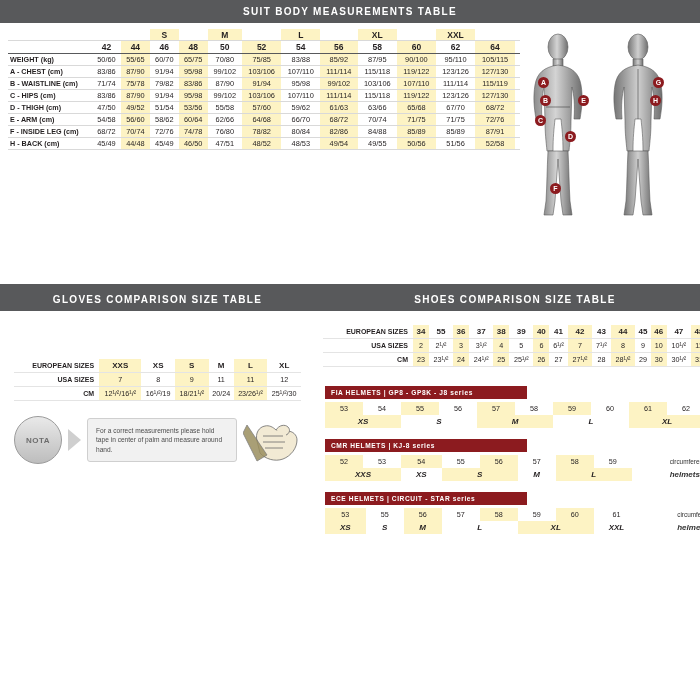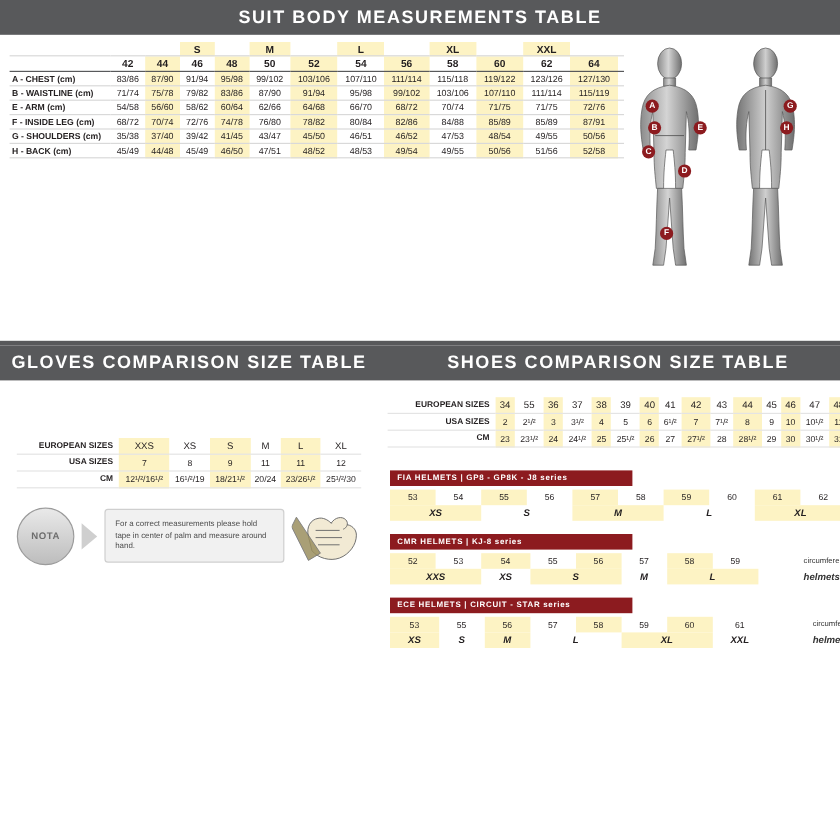--- a/index.html
+++ b/index.html
@@ -6,21 +6,21 @@
   body{
     width:700px;height:700px;background:#ffffff;
     font-family:"Liberation Sans", sans-serif;
     color:#231f20;overflow:hidden;
   }
   .page{position:relative;width:700px;height:700px;background:#fff;}
 
   
   .band{
     background:#58595b;color:#fff;text-align:center;
-    font-size:15px;letter-spacing:1.3px;font-weight:bold;
+    font-size:10px;letter-spacing:1.3px;font-weight:bold;
     padding:6px 0 6px 0;
   }
   .sep{height:4px;background:#58595b;}
 
   table{border-collapse:collapse;}
   .hl{background:#fdf3c4;}
   .suit td,.suit th{font-size:7.4px;}
 
   
   #suit-section{position:relative;height:284px;}
@@ -50,21 +50,21 @@
 
   
   .midrow{display:flex;height:auto;}
   .gloves{width:356px;}
   .shoes{width:400px;}
   .colsep{width:4px;background:#58595b;}
 
   table.small{width:100%;}
   table.small td{font-size:7.2px;padding:2px 1px;text-align:center;border-bottom:1px solid #e4e4e4;}
   table.small td.rowlbl{text-align:right;font-weight:bold;font-size:7px;padding-right:5px;white-space:nowrap;}
-  table.small td.hdr{font-weight:normal;font-size:8px;}
+  table.small td.hdr{font-weight:bold;font-size:8px;}
 
   .nota-wrap{display:flex;align-items:center;padding:10px 14px 0 14px;gap:6px;}
   .nota-badge{width:46px;height:46px;border-radius:50%;
     background:linear-gradient(180deg,#e9e9e9,#bdbdbd);
     border:1px solid #9b9b9b;display:flex;align-items:center;justify-content:center;
     font-size:8px;font-weight:bold;color:#6d6d6d;letter-spacing:.5px;}
   .arrow{width:0;height:0;border-top:11px solid transparent;border-bottom:11px solid transparent;
          border-left:13px solid #cfcfcf;}
   .nota-text{background:#f1f1f1;border:1px solid #cfcfcf;border-radius:3px;
     font-size:6.6px;line-height:1.45;padding:7px 8px;color:#4d4d4d;width:132px;}
@@ -116,20 +116,36 @@
             <td class="hl">52</td>
             <td>54</td>
             <td class="hl">56</td>
             <td>58</td>
             <td class="hl">60</td>
             <td>62</td>
             <td class="hl">64</td>
             <td></td>
           </tr>
 
+          <tr>
+            <td class="lbl">WEIGHT (kg)</td>
+            <td>50/60</td>
+            <td class="hl">55/65</td>
+            <td>60/70</td>
+            <td class="hl">65/75</td>
+            <td>70/80</td>
+            <td class="hl">75/85</td>
+            <td>83/88</td>
+            <td class="hl">85/92</td>
+            <td>87/95</td>
+            <td class="hl">90/100</td>
+            <td>95/110</td>
+            <td class="hl">105/115</td>
+            <td></td>
+          </tr>
           <tr>
             <td class="lbl">A - CHEST (cm)</td>
             <td>83/86</td>
             <td class="hl">87/90</td>
             <td>91/94</td>
             <td class="hl">95/98</td>
             <td>99/102</td>
             <td class="hl">103/106</td>
             <td>107/110</td>
             <td class="hl">111/114</td>
@@ -149,20 +165,52 @@
             <td class="hl">91/94</td>
             <td>95/98</td>
             <td class="hl">99/102</td>
             <td>103/106</td>
             <td class="hl">107/110</td>
             <td>111/114</td>
             <td class="hl">115/119</td>
             <td></td>
           </tr>
           <tr>
+            <td class="lbl">C - HIPS (cm)</td>
+            <td>83/86</td>
+            <td class="hl">87/90</td>
+            <td>91/94</td>
+            <td class="hl">95/98</td>
+            <td>99/102</td>
+            <td class="hl">103/106</td>
+            <td>107/110</td>
+            <td class="hl">111/114</td>
+            <td>115/118</td>
+            <td class="hl">119/122</td>
+            <td>123/126</td>
+            <td class="hl">127/130</td>
+            <td></td>
+          </tr>
+          <tr>
+            <td class="lbl">D - THIGH (cm)</td>
+            <td>47/50</td>
+            <td class="hl">49/52</td>
+            <td>51/54</td>
+            <td class="hl">53/56</td>
+            <td>55/58</td>
+            <td class="hl">57/60</td>
+            <td>59/62</td>
+            <td class="hl">61/63</td>
+            <td>63/66</td>
+            <td class="hl">65/68</td>
+            <td>67/70</td>
+            <td class="hl">68/72</td>
+            <td></td>
+          </tr>
+          <tr>
             <td class="lbl">E - ARM (cm)</td>
             <td>54/58</td>
             <td class="hl">56/60</td>
             <td>58/62</td>
             <td class="hl">60/64</td>
             <td>62/66</td>
             <td class="hl">64/68</td>
             <td>66/70</td>
             <td class="hl">68/72</td>
             <td>70/74</td>
@@ -178,36 +226,20 @@
             <td>72/76</td>
             <td class="hl">74/78</td>
             <td>76/80</td>
             <td class="hl">78/82</td>
             <td>80/84</td>
             <td class="hl">82/86</td>
             <td>84/88</td>
             <td class="hl">85/89</td>
             <td>85/89</td>
             <td class="hl">87/91</td>
-            <td></td>
-          </tr>
-          <tr>
-            <td class="lbl">G - SHOULDERS (cm)</td>
-            <td>35/38</td>
-            <td class="hl">37/40</td>
-            <td>39/42</td>
-            <td class="hl">41/45</td>
-            <td>43/47</td>
-            <td class="hl">45/50</td>
-            <td>46/51</td>
-            <td class="hl">46/52</td>
-            <td>47/53</td>
-            <td class="hl">48/54</td>
-            <td>49/55</td>
-            <td class="hl">50/56</td>
             <td></td>
           </tr>
           <tr>
             <td class="lbl">H - BACK (cm)</td>
             <td>45/49</td>
             <td class="hl">44/48</td>
             <td>45/49</td>
             <td class="hl">46/50</td>
             <td>47/51</td>
             <td class="hl">48/52</td>

